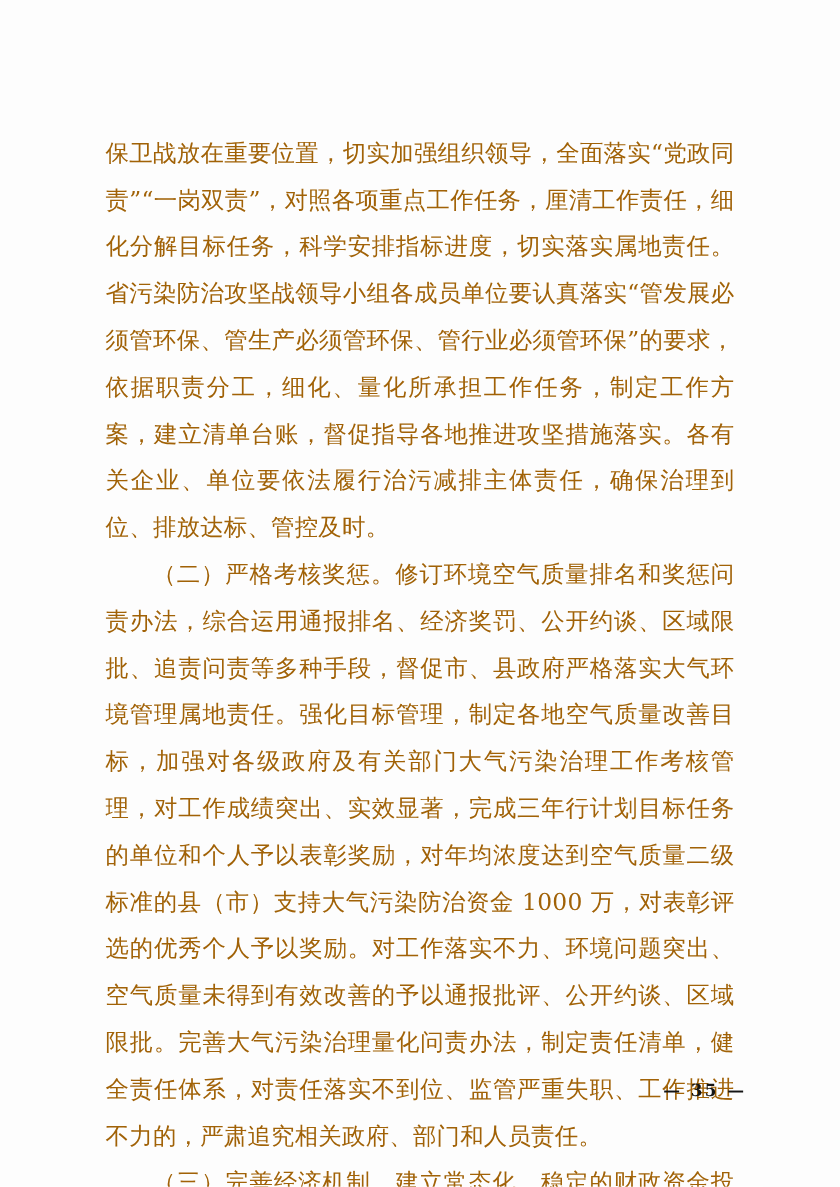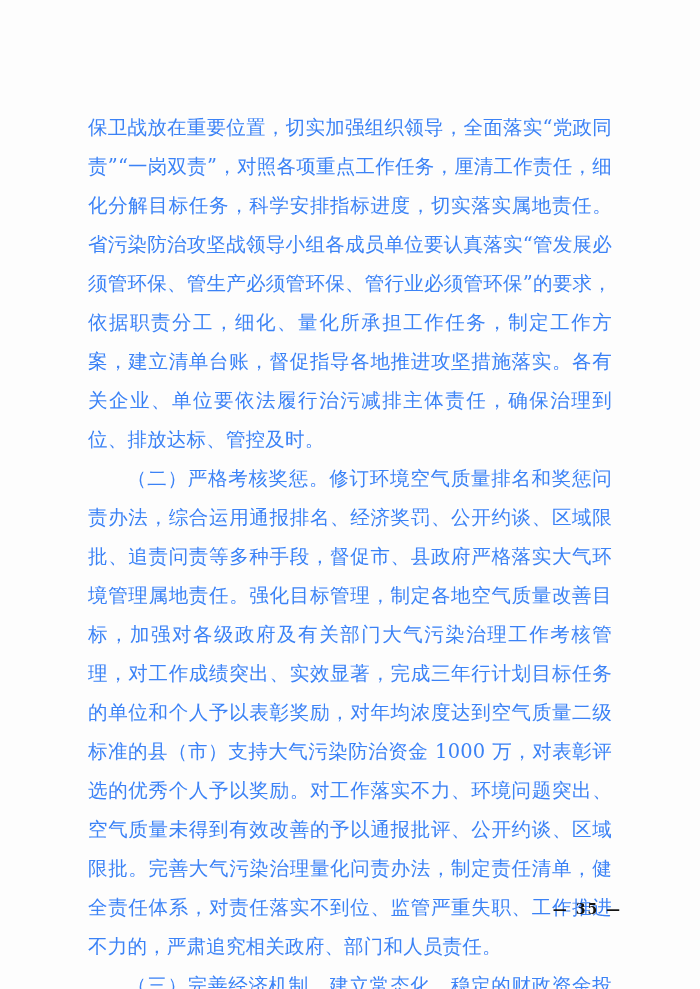--- a/index.html
+++ b/index.html
@@ -29,21 +29,21 @@
     top: 108px;
     width: 524px;
   }
   .para {
     font-size: 19.5px;
     line-height: 39px;
     text-align: justify;
     text-justify: inter-ideograph;
     letter-spacing: 0.2px;
     margin: 0;
-    color: #3b82f6;
+    color: #a16207;
   }
   .para + .para {
     margin-top: 0px;
   }
   .indent {
     text-indent: 2em;
   }
   .bold {
     font-weight: normal;
   }

